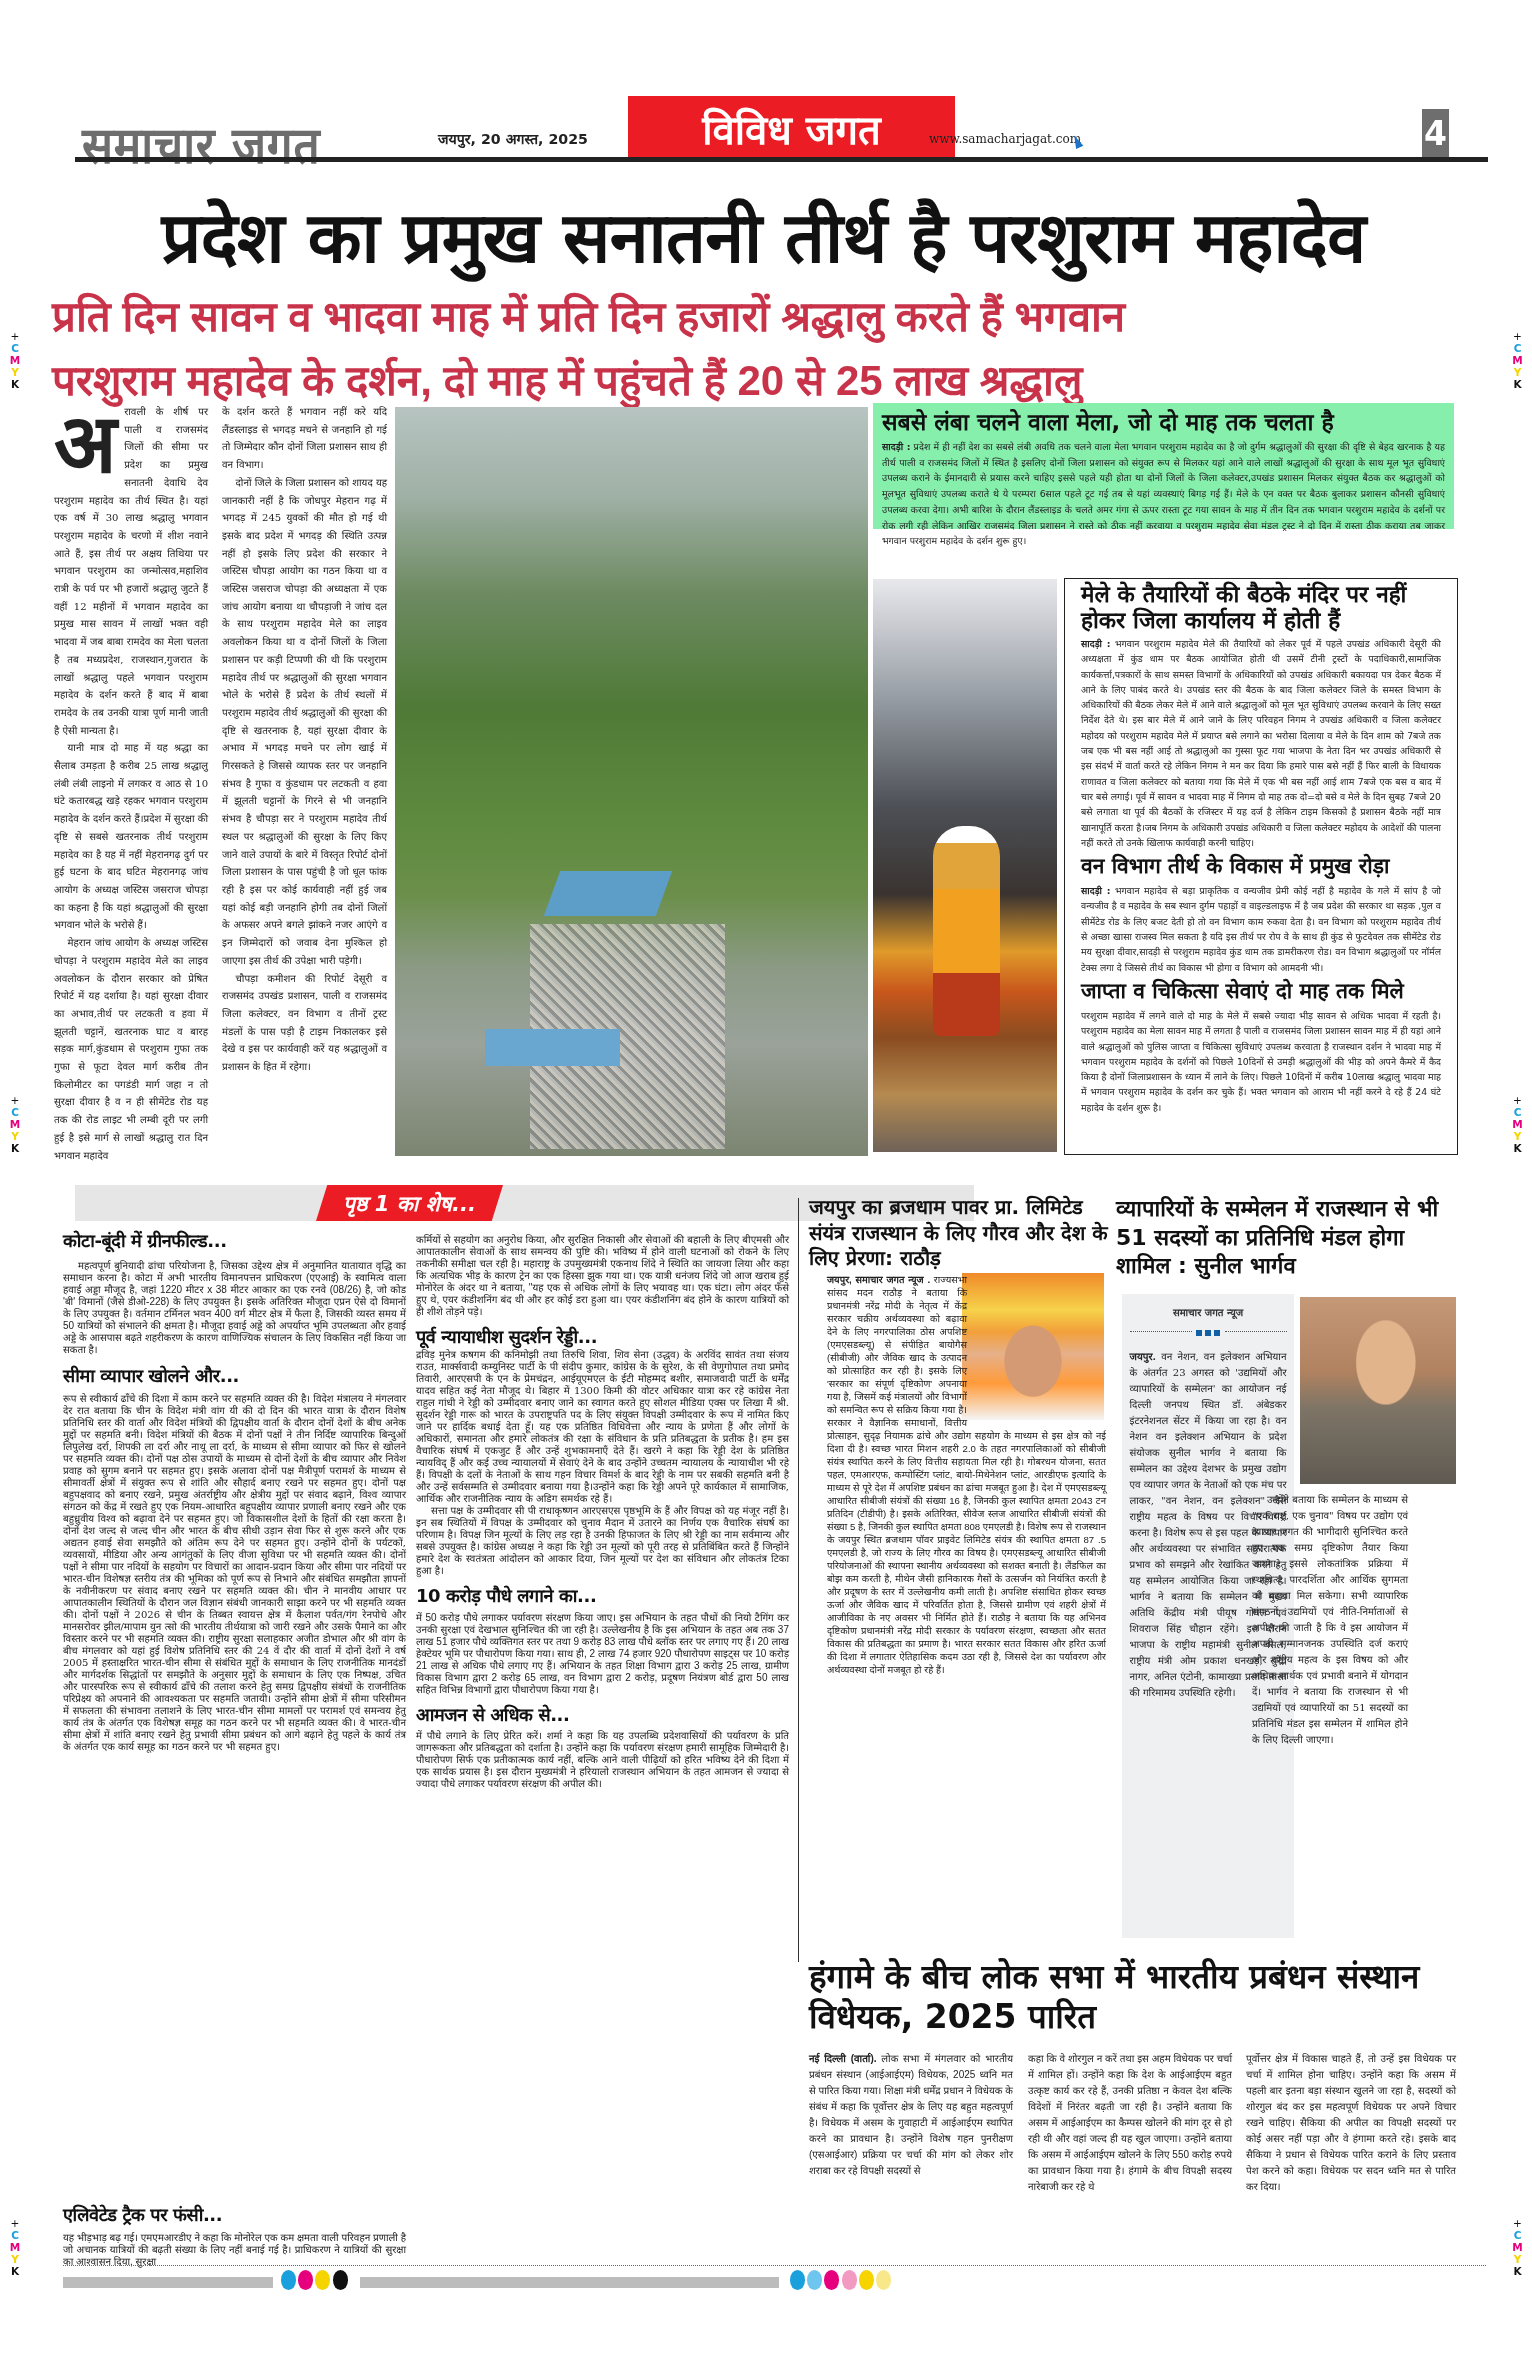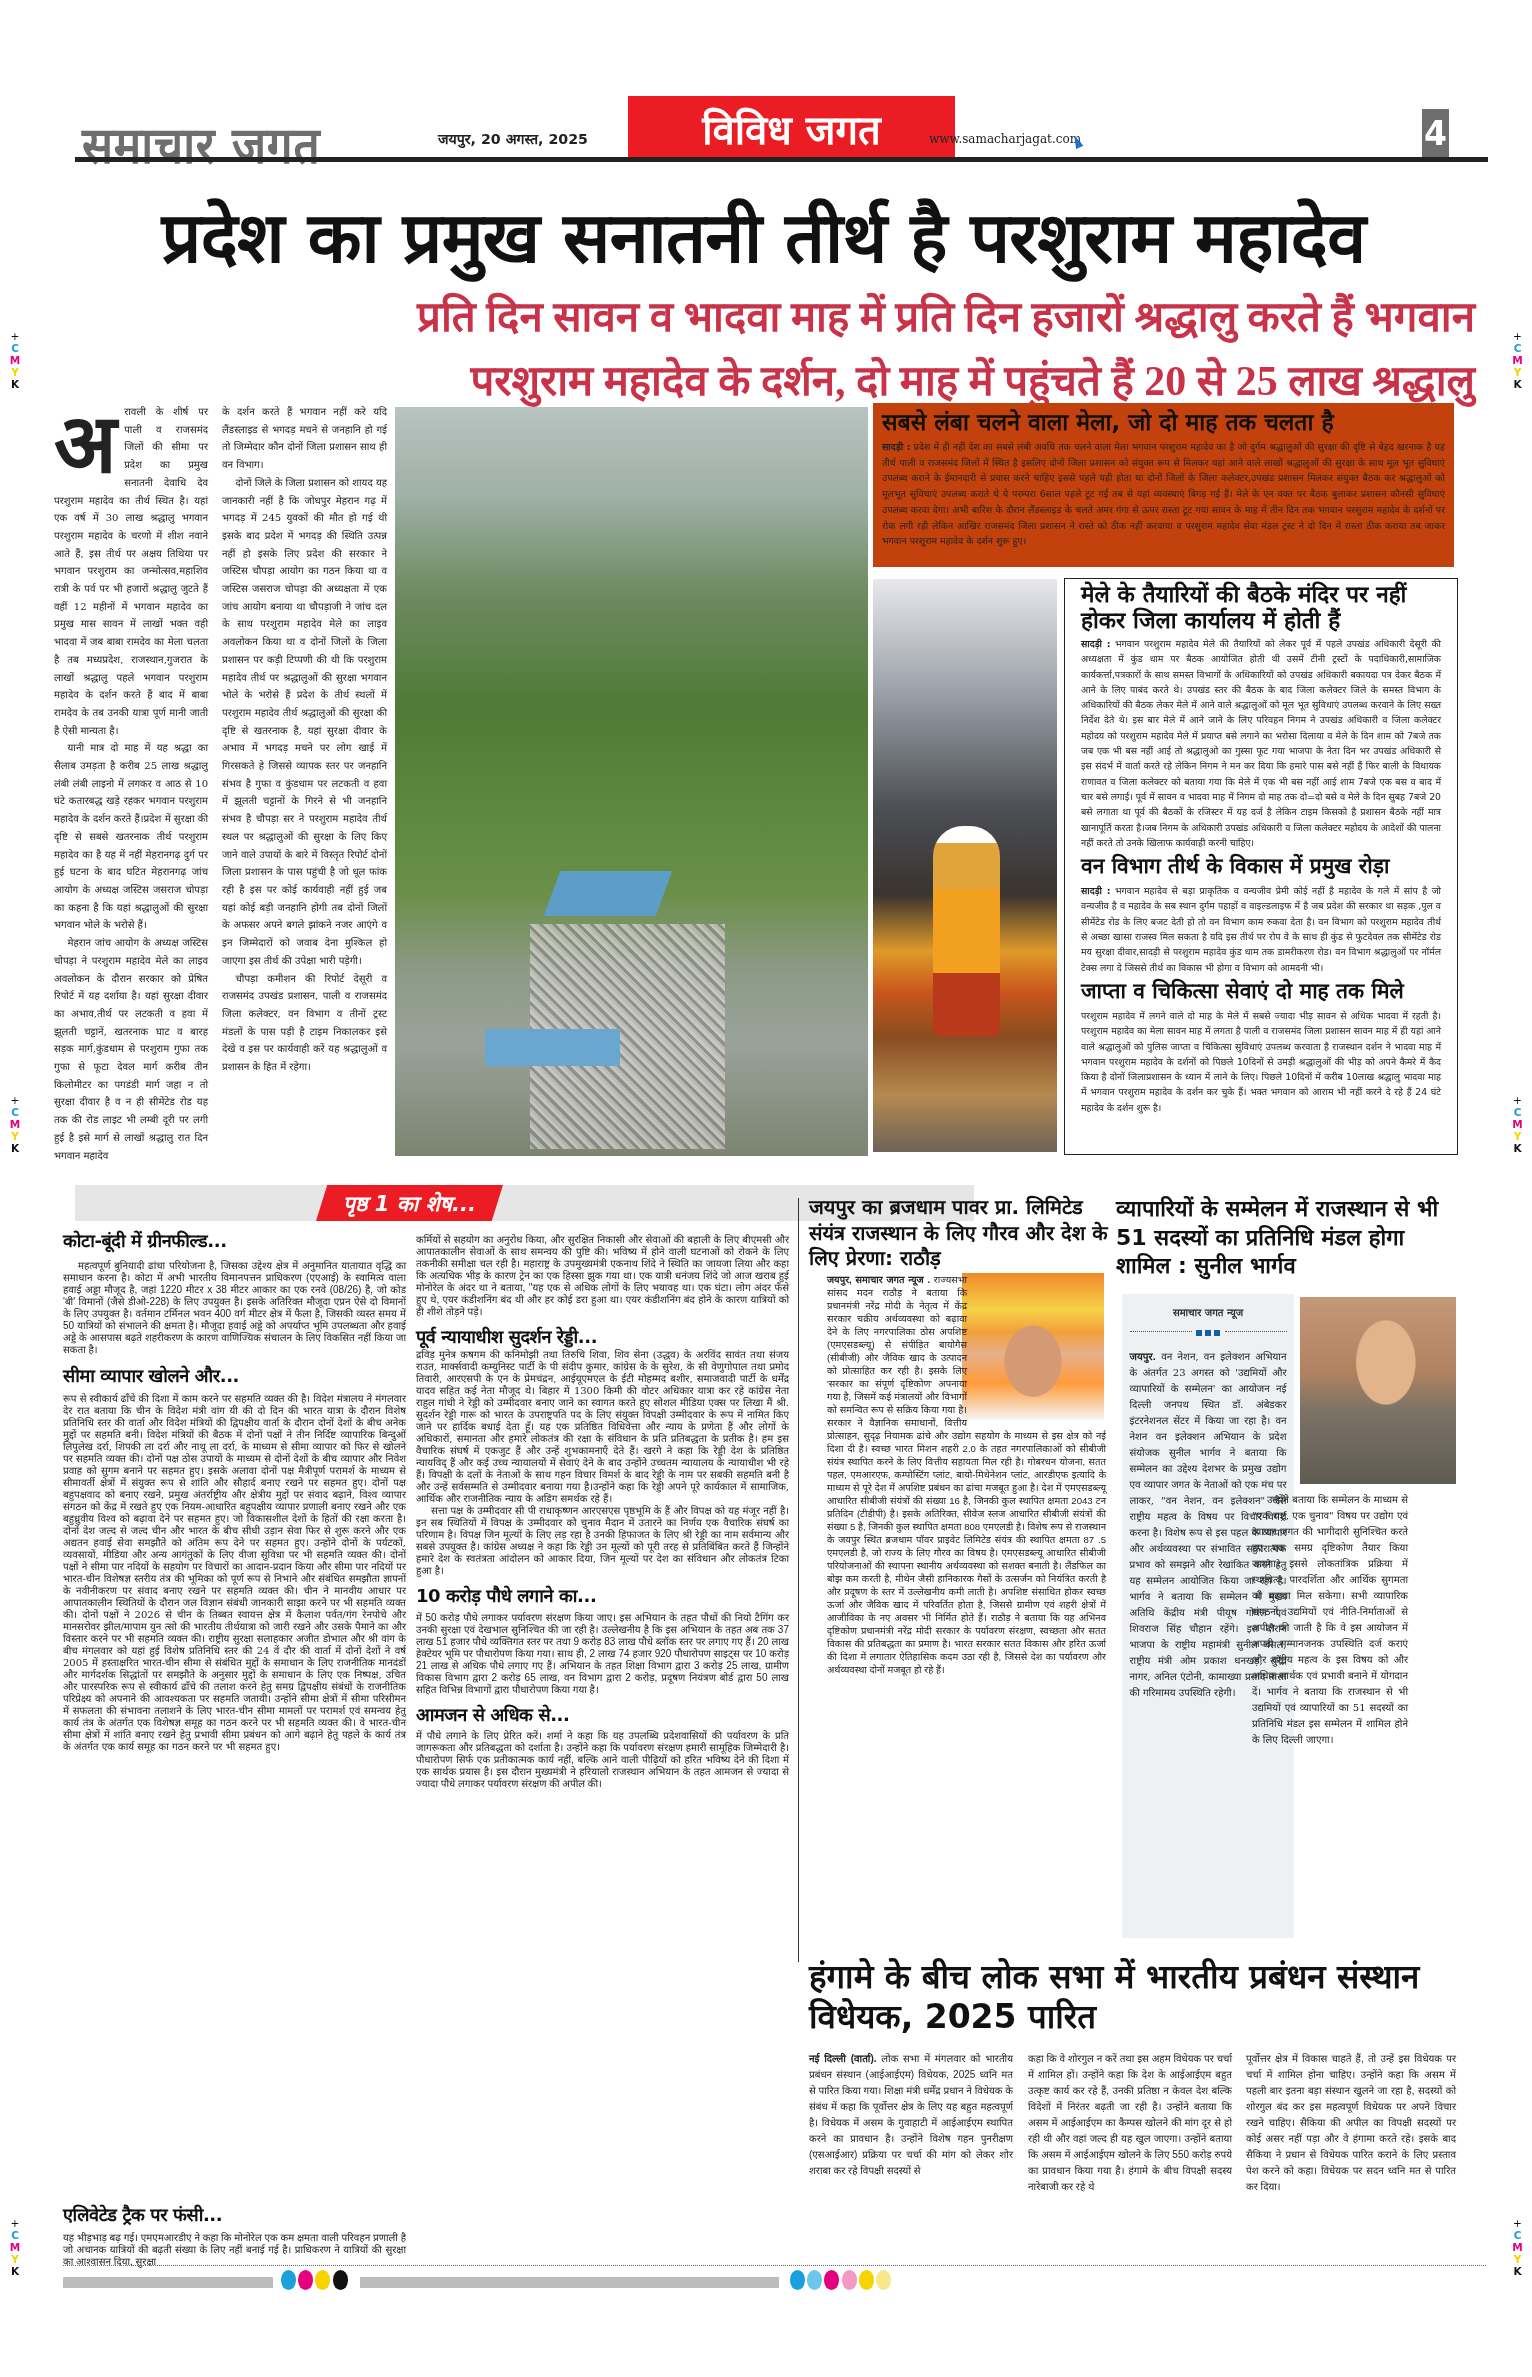--- a/index.html
+++ b/index.html
@@ -7,31 +7,31 @@
   body{position:relative;font-family:"DejaVu Serif",serif;color:#1a1a1a}
   .abs{position:absolute}
   .masthead-logo{left:82px;top:112px;font-family:"DejaVu Sans",sans-serif;font-weight:bold;font-size:46px;color:#6e6e6e;letter-spacing:0.7px;transform:scaleY(1.1)}
   .masthead-date{left:438px;top:129px;font-family:"DejaVu Sans",sans-serif;font-size:14.2px;font-weight:bold;color:#222}
   .section-flag{left:628px;top:96px;width:327px;height:64px;background:#ec1c24;color:#fff;font-family:"DejaVu Sans",sans-serif;font-weight:bold;font-size:40px;display:flex;align-items:center;justify-content:center}
   .masthead-url{left:929px;top:132px;font-family:"DejaVu Serif",serif;font-size:12px;color:#222}
   .cursor{left:1073px;top:135px;width:0;height:0;border-left:4.5px solid transparent;border-right:4.5px solid transparent;border-bottom:13.5px solid #1a73c8;transform:rotate(-25deg)}
   .page-no{left:1422px;top:109px;width:27px;height:49px;background:#6e6e6e;color:#fff;font-family:"DejaVu Sans",sans-serif;font-weight:bold;font-size:33px;display:flex;align-items:center;justify-content:center}
   .rule{left:75px;top:157px;width:1413px;height:4.5px;background:#222}
   .main-title{left:52px;top:187px;width:1423px;text-align:center;font-family:"DejaVu Sans",sans-serif;font-weight:bold;font-size:70px;color:#111;letter-spacing:-0.7px}
-  .sub-title{left:52px;top:285px;width:1423px;text-align:right;font-family:Liberation Serif, serif;font-weight:bold;font-size:42px;line-height:64px;color:#c8334a}
+  .sub-title{left:52px;top:285px;width:1423px;text-align:left;font-family:Liberation Sans, sans-serif;font-weight:bold;font-size:42px;line-height:64px;color:#c8334a}
   .cmyk{font-family:"DejaVu Sans",sans-serif;font-weight:bold;font-size:10.5px;line-height:12px;text-align:center;width:15px}
   .cmyk .c{color:#1aa0dc}.cmyk .m{color:#e6007e}.cmyk .y{color:#f5d400}.cmyk .k{color:#111}.cmyk .p{color:#111;font-weight:normal}
   .col{font-size:13px;line-height:22.5px;text-align:justify;color:#222}
   .dropcap{float:left;font-family:"DejaVu Sans",sans-serif;font-weight:bold;font-size:96px;line-height:81px;margin-right:7.5px;margin-top:4.5px}
   .photo{overflow:hidden}
   .photo-hills{left:395px;top:407px;width:473px;height:749px;background:linear-gradient(180deg,#b7c4c1 0%,#9fb0a5 12%,#6d8a61 25%,#4f7a37 40%,#5d8a3e 55%,#6b8f4a 65%,#8c9a85 75%,#9aa29a 85%,#7c8570 100%)}
   .photo-hills .roof{position:absolute;left:157px;top:464px;width:112px;height:45px;background:#5d9ec8;transform:skewX(-20deg)}
   .photo-hills .crowd{position:absolute;left:135px;top:517px;width:195px;height:225px;background:repeating-linear-gradient(45deg,#c8c8c8 0 3px,#8c8c8c 3px 6px,#e0d8d0 6px 9px);opacity:.7}
   .photo-hills .roof2{position:absolute;left:90px;top:622px;width:135px;height:37px;background:#6aa7d0}
-  .grey-box{left:873px;top:403px;width:581px;height:164px;background:#c2410c;padding:4.5px 9px}
+  .grey-box{left:873px;top:403px;width:581px;height:126px;background:#86efac;padding:4.5px 9px}
   .box-head{font-family:"DejaVu Sans",sans-serif;font-weight:bold;font-size:23px;color:#111;line-height:28.5px;margin-bottom:3px}
   .box-text{font-family:"DejaVu Sans",sans-serif;font-size:9.4px;line-height:15.7px;color:#222;text-align:justify}
   .box-text b{font-weight:bold}
   .photo-idol{left:873px;top:579px;width:184px;height:573px;background:linear-gradient(180deg,#e8e8ec 0%,#9aa0a8 20%,#4c4f55 40%,#3a3330 55%,#e09a2a 65%,#c8571c 72%,#8a4c20 80%,#b58a50 90%,#6f6258 100%)}
   .photo-idol .lingam{position:absolute;left:60px;top:247px;width:67px;height:210px;background:linear-gradient(180deg,#fff 0 8%,#e0a43a 8% 30%,#f1a020 30% 70%,#b83a1a 70%);border-radius:30px 30px 7.5px 7.5px}
   .frame-box{left:1064px;top:578px;width:394px;height:577px;border:1.5px solid #222;padding:3px 16px}
   .sec-bar{left:75px;top:1185px;width:899px;height:36px;background:#e6e6e6}
   .sec-flag{left:316px;top:1185px;width:187px;height:36px;background:#ec1c24;color:#fff;font-family:"DejaVu Sans",sans-serif;font-style:italic;font-weight:bold;font-size:21px;display:flex;align-items:center;justify-content:center;clip-path:polygon(6% 0,100% 0,94% 100%,0 100%)}
   .cont-head{font-family:"DejaVu Sans",sans-serif;font-weight:bold;font-size:18px;color:#111;letter-spacing:-0.4px}
   .ncol{font-family:"DejaVu Serif",serif;font-size:10px;line-height:12px;text-align:justify;color:#222}

